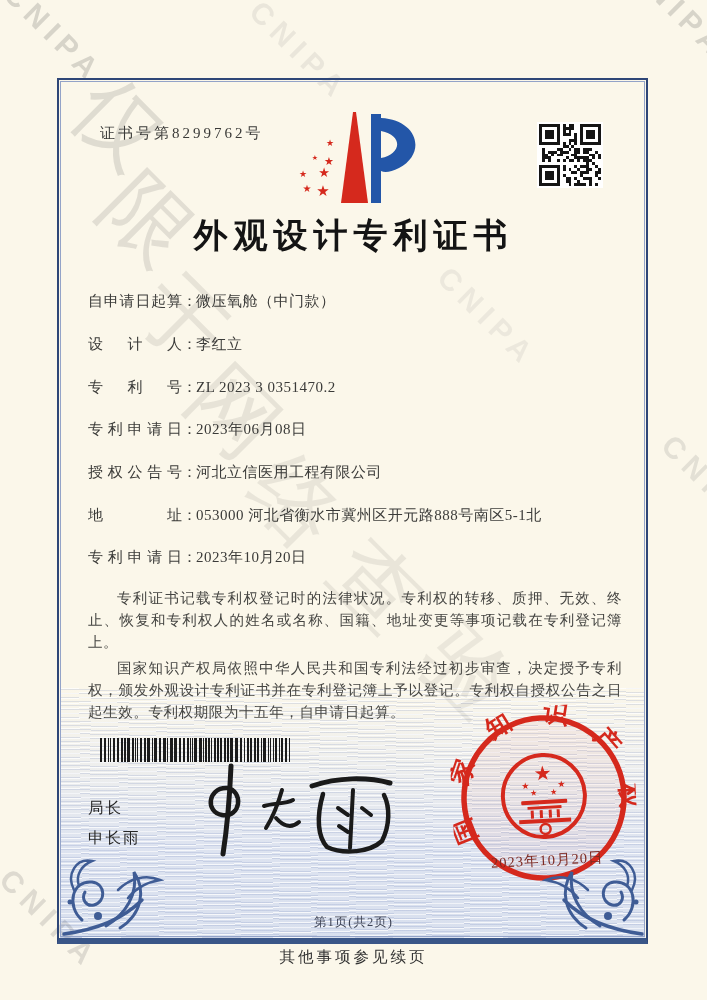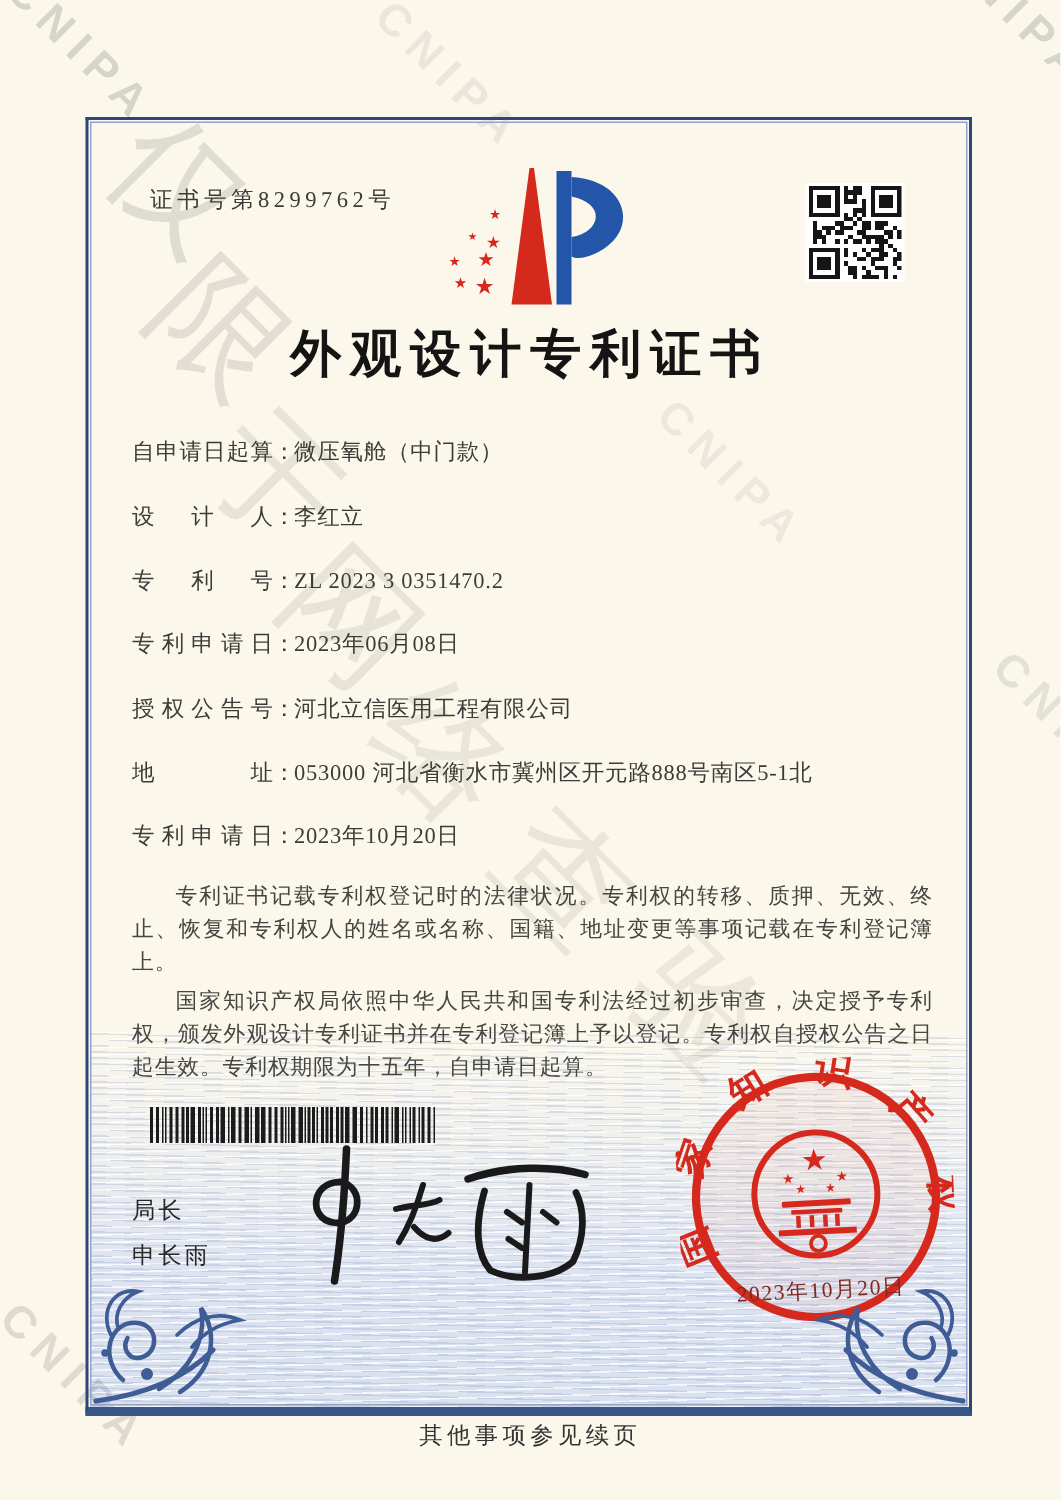--- a/index.html
+++ b/index.html
@@ -402,20 +402,21 @@
           <rect x="-5" y="12" width="3" height="8"></rect>
           <rect x="4" y="12" width="3" height="8"></rect>
           <rect x="12" y="12" width="3" height="8"></rect>
           <rect x="-26" y="21" width="52" height="4"></rect>
           <circle cy="31" r="5" fill="none" stroke="#d5291d" stroke-width="2.5"></circle>
         </g>
         <text y="67" text-anchor="middle" font-size="14.5" fill="#7e2a22" letter-spacing="1">2023年10月20日</text>
       </svg>
     </div>
 
+    <div class="page-no">第1页(共2页)</div>
     <div class="note">其他事项参见续页</div>
   </div>
 
   <div class="flourish bl">
     <svg viewBox="0 0 128 112" width="128" height="112" fill="none" stroke="#3f5c95" stroke-linecap="round">
       <path d="M4,106 C34,102 62,92 82,72" stroke-width="3.5"></path>
       <path d="M22,92 C6,78 12,52 32,54 C46,56 46,74 34,77 C26,79 21,71 25,64" stroke-width="3"></path>
       <path d="M46,98 C66,86 78,66 74,44 C86,62 82,86 60,100" stroke-width="3"></path>
       <path d="M14,62 C6,46 16,30 32,33 C22,37 15,47 19,58" stroke-width="2.5"></path>
       <path d="M58,62 C70,50 86,46 100,52 C88,54 76,60 68,70" stroke-width="2.5"></path>

